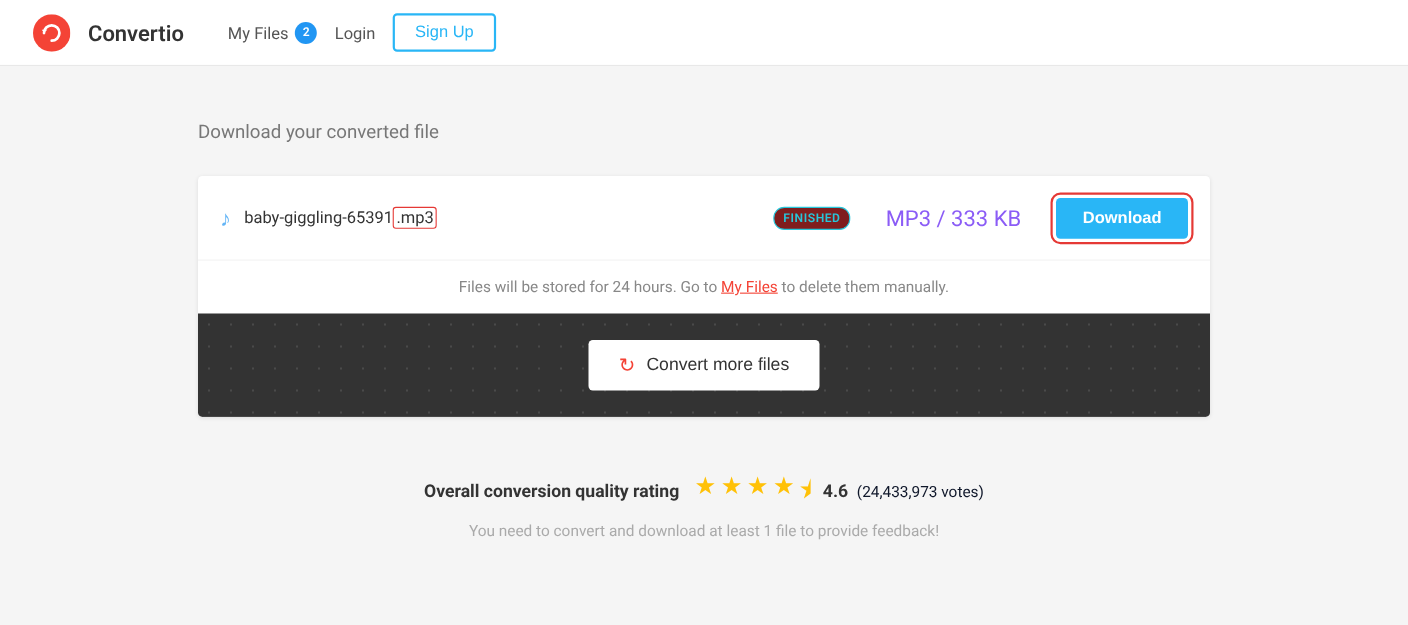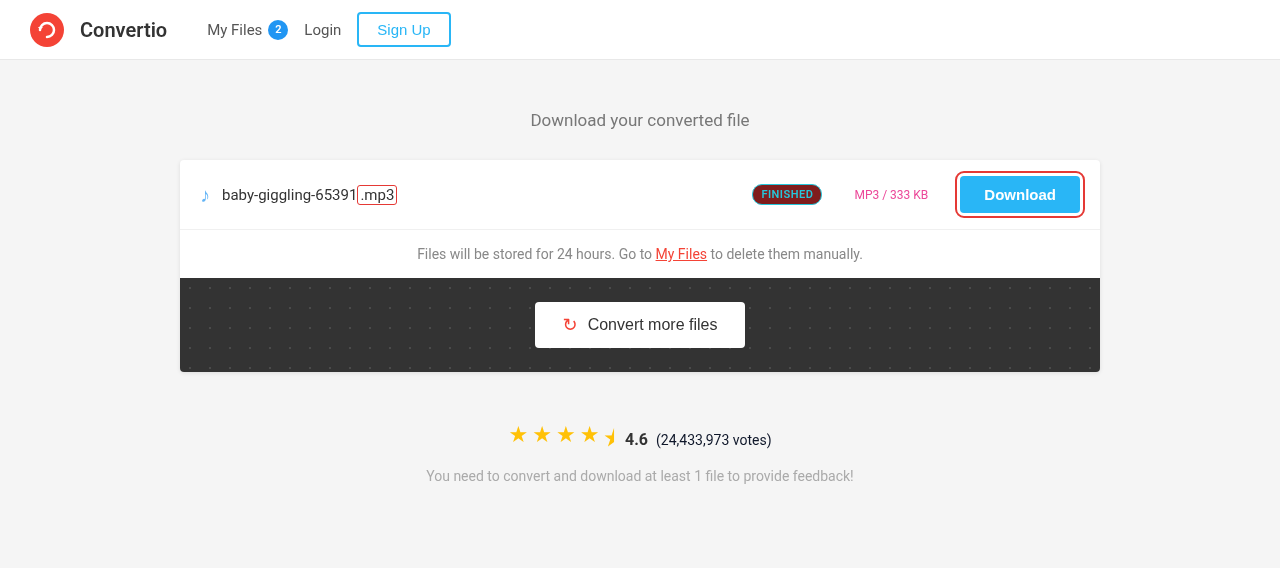--- a/index.html
+++ b/index.html
@@ -102,21 +102,21 @@
     }
 
     .conversion-title {
       text-align: center;
       font-size: 36px;
       font-weight: 600;
       color: #f44336;
       margin-bottom: 10px;
     }
     .conversion-subtitle {
-      text-align: center;
+      text-align: left;
       font-size: 17px;
       color: #777;
       margin-bottom: 30px;
     }
 
     
     .file-card {
       background: #fff;
       border-radius: 4px;
       box-shadow: 0 1px 4px rgba(0,0,0,0.1);
@@ -151,22 +151,22 @@
       border: 1px solid #26c6da;
       color: #26c6da;
       font-size: 11px;
       padding: 3px 8px;
       border-radius: 10px;
       font-weight: 600;
       letter-spacing: 0.5px;
       text-transform: uppercase;
     }
     .file-info {
-      font-size: 12px;
-      color: #ec4899;
+      font-size: 20px;
+      color: #8b5cf6;
       margin: 10px 20px;
       white-space: nowrap;
     }
     .download-btn {
       background: #29b6f6;
       color: #fff;
       border: none;
       padding: 10px 24px;
       border-radius: 4px;
       font-size: 15px;
@@ -306,20 +306,21 @@
     <div class="convert-more-section">
       <button class="convert-more-btn">
         <span class="refresh-icon">↻</span>
         <span>Convert more files</span>
       </button>
     </div>
   </div>
 
   <div class="rating-section">
     <div>
+      <span class="rating-label">Overall conversion quality rating</span>
       <span class="stars">
         <span class="star">★</span>
         <span class="star">★</span>
         <span class="star">★</span>
         <span class="star">★</span>
         <span class="star-half">⯨</span>
       </span>
       <span class="rating-score">4.6</span>
       <span class="rating-votes">(24,433,973 votes)</span>
     </div>

